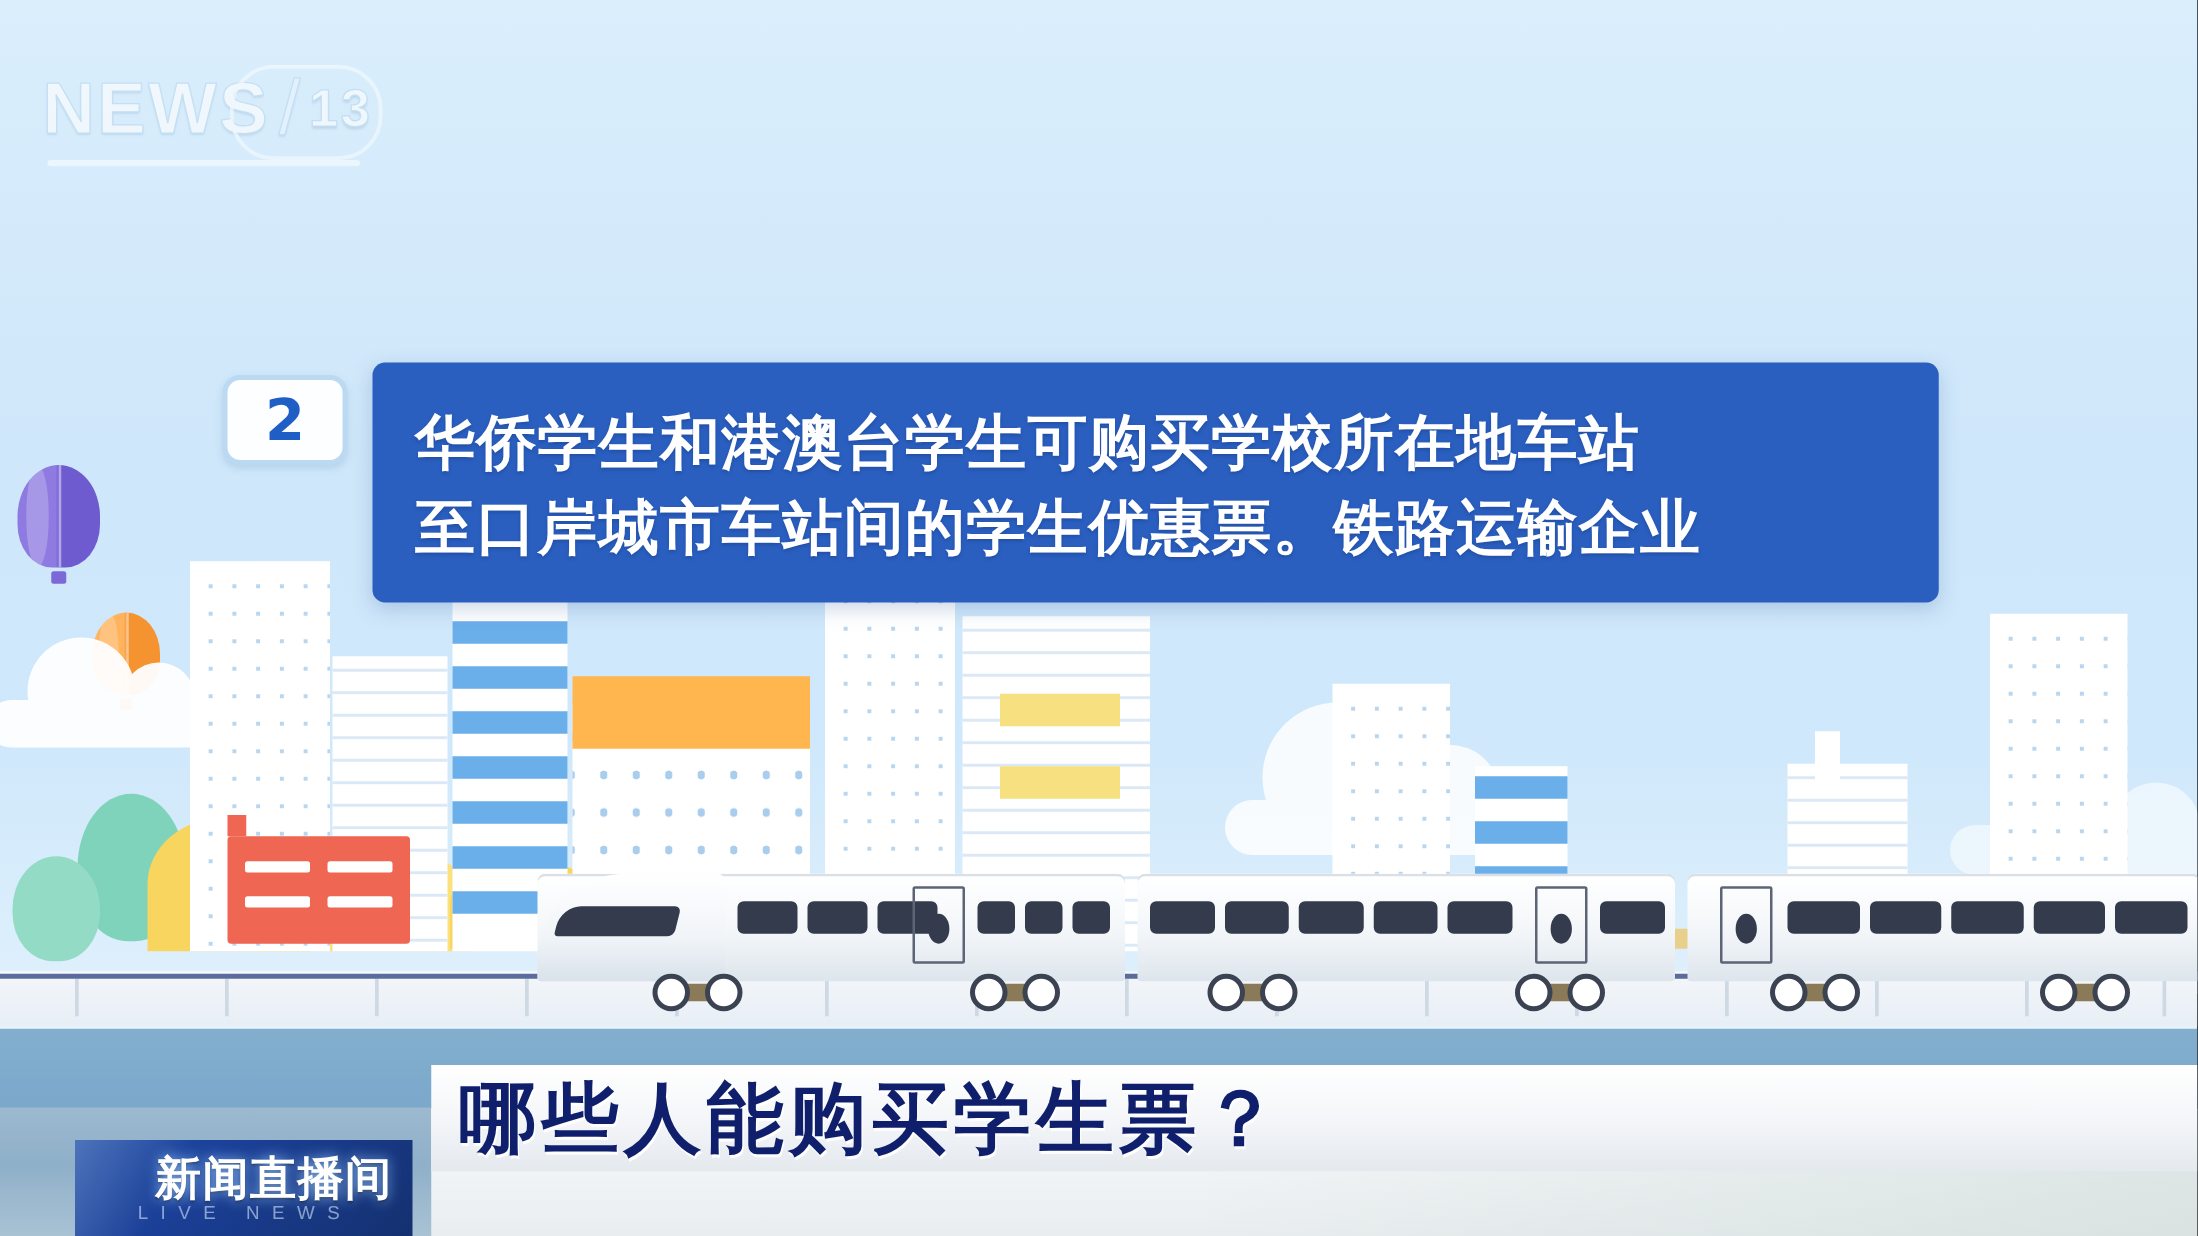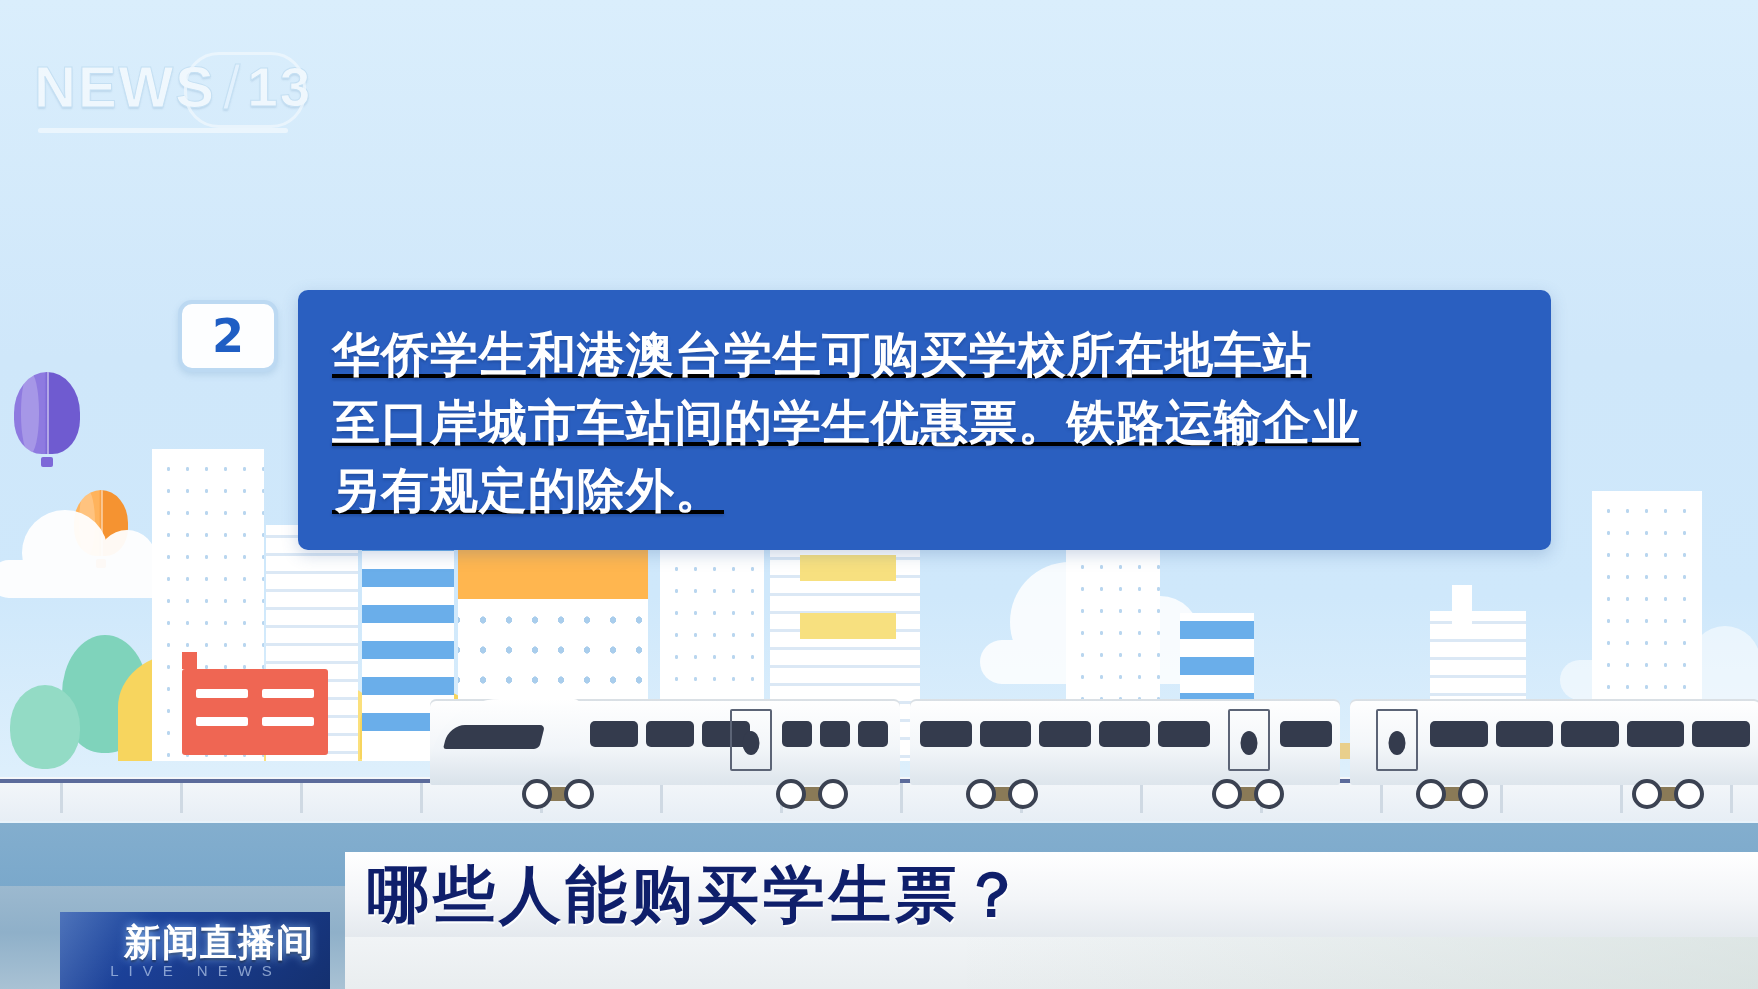--- a/index.html
+++ b/index.html
@@ -14,21 +14,21 @@
   .sky{position:absolute;left:0;top:0;width:100%;height:795px;
        background:linear-gradient(180deg,#daeefc 0%,#cfe7fa 45%,#cfe8fb 75%,#dff0fc 100%);}
 
   
   .chlogo{position:absolute;left:34px;top:56px;width:260px;height:130px;
           opacity:.62;pointer-events:none;}
   .chlogo .cc{font-size:58px;font-weight:bold;letter-spacing:2px;color:#ffffff;
               -webkit-text-stroke:1px #b9d8ee;text-shadow:0 2px 2px rgba(120,160,195,.45);
               line-height:1;display:flex;align-items:center;}
   .chlogo .slash{margin:0 5px 0 7px;font-size:62px;color:#eaf5ff;font-weight:300;}
-  .chlogo .num{font-size:55px;font-weight:bold;color:#ffffff;-webkit-text-stroke:1px #b9d8ee;}
+  .chlogo .num{font-size:42px;font-weight:bold;color:#ffffff;-webkit-text-stroke:1px #b9d8ee;}
   .chlogo .ovl{position:absolute;left:150px;top:-4px;width:116px;height:70px;
                border:3px solid rgba(255,255,255,.75);border-radius:35px;}
   .chlogo .bar{position:absolute;left:4px;top:72px;width:250px;height:5px;
                background:rgba(255,255,255,.85);border-radius:3px;}
   .chlogo .cn{position:absolute;left:44px;top:82px;font-size:40px;font-weight:bold;
               letter-spacing:26px;color:rgba(255,255,255,.92);
               text-shadow:0 2px 3px rgba(120,160,195,.4);}
 
   
   .balloon{position:absolute;}
@@ -109,21 +109,21 @@
   .water{position:absolute;left:0;bottom:100px;width:100%;height:66px;
          background:linear-gradient(180deg,#83aece 0%,#7aa8cb 100%);}
   .shore{position:absolute;left:0;bottom:0;width:100%;height:102px;
          background:linear-gradient(180deg,#ffffff 0%,#f2f5f7 40%,#e9edef 100%);}
   .shore:after{content:"";position:absolute;left:55%;top:0;width:45%;height:100%;
                background:linear-gradient(110deg,rgba(225,232,230,.0),rgba(205,218,214,.55));}
 
   
   .card{position:absolute;left:298px;top:290px;width:1253px;
         background:#2a5fc0;border-radius:10px;padding:30px 34px 26px 34px;
-        box-sizing:border-box;box-shadow:0 5px 16px rgba(60,100,160,.25);text-decoration:underline;}
+        box-sizing:border-box;box-shadow:0 5px 16px rgba(60,100,160,.25);}
   .card p{margin:0;color:#ffffff;font-size:48px;font-weight:bold;line-height:1.42;
           letter-spacing:1px;text-shadow:0 2px 3px rgba(18,50,110,.35);
           font-family:"DejaVu Sans","Liberation Sans",sans-serif;}
 
   .badge{position:absolute;left:178px;top:300px;width:92px;height:64px;
          background:#fdfeff;border:4px solid #bcd9f2;border-radius:14px;
          display:flex;align-items:center;justify-content:center;
          box-shadow:0 3px 6px rgba(120,160,200,.28);}
   .badge span{font-size:46px;font-weight:bold;color:#1f5ec4;line-height:1;
               font-family:"DejaVu Sans","Liberation Sans",sans-serif;}
@@ -324,21 +324,20 @@
   <div class="water"></div>
   <div class="shore"></div>
 
   <div class="badge">
     <span>2</span>
   </div>
 
   <div class="card">
     <p>华侨学生和港澳台学生可购买学校所在地车站</p>
     <p>至口岸城市车站间的学生优惠票。铁路运输企业</p>
-    <p>另有规定的除外。</p>
   </div>
 
   <div class="lt-strip"></div>
 
 
   <div class="lt-main">
     <span>哪些人能购买学生票？</span>
   </div>
 
   <div class="lt-logo">

